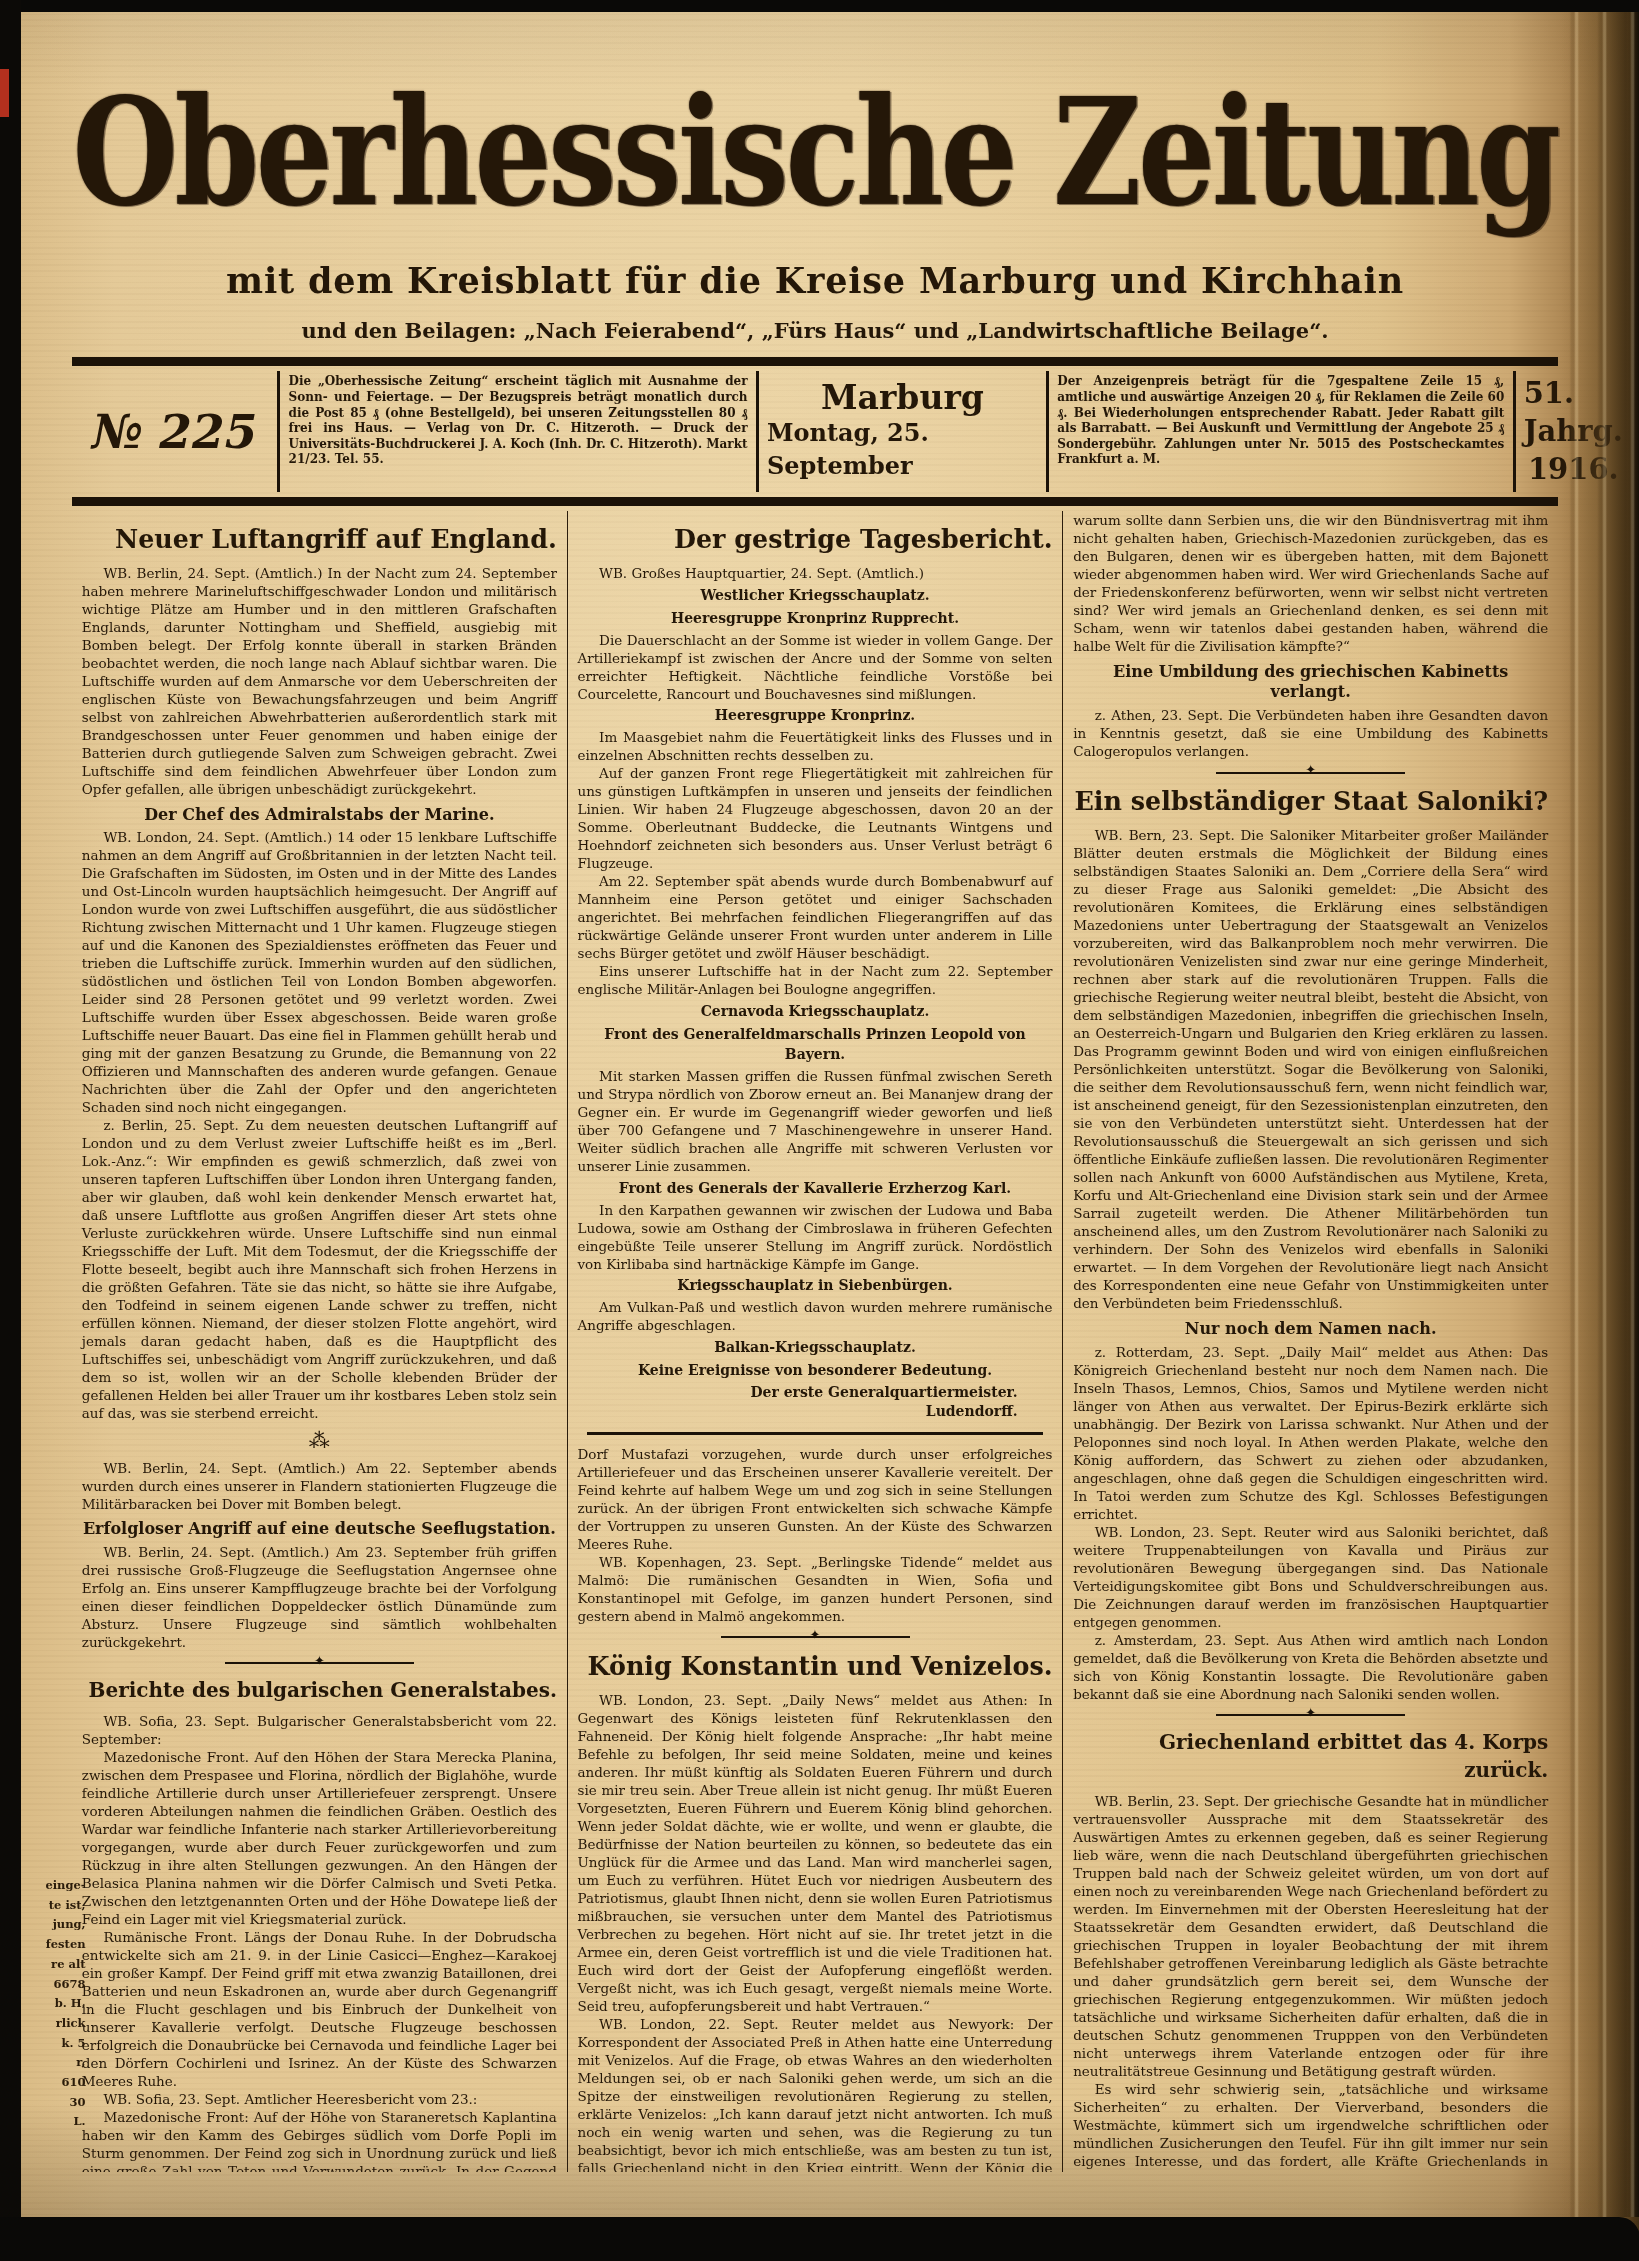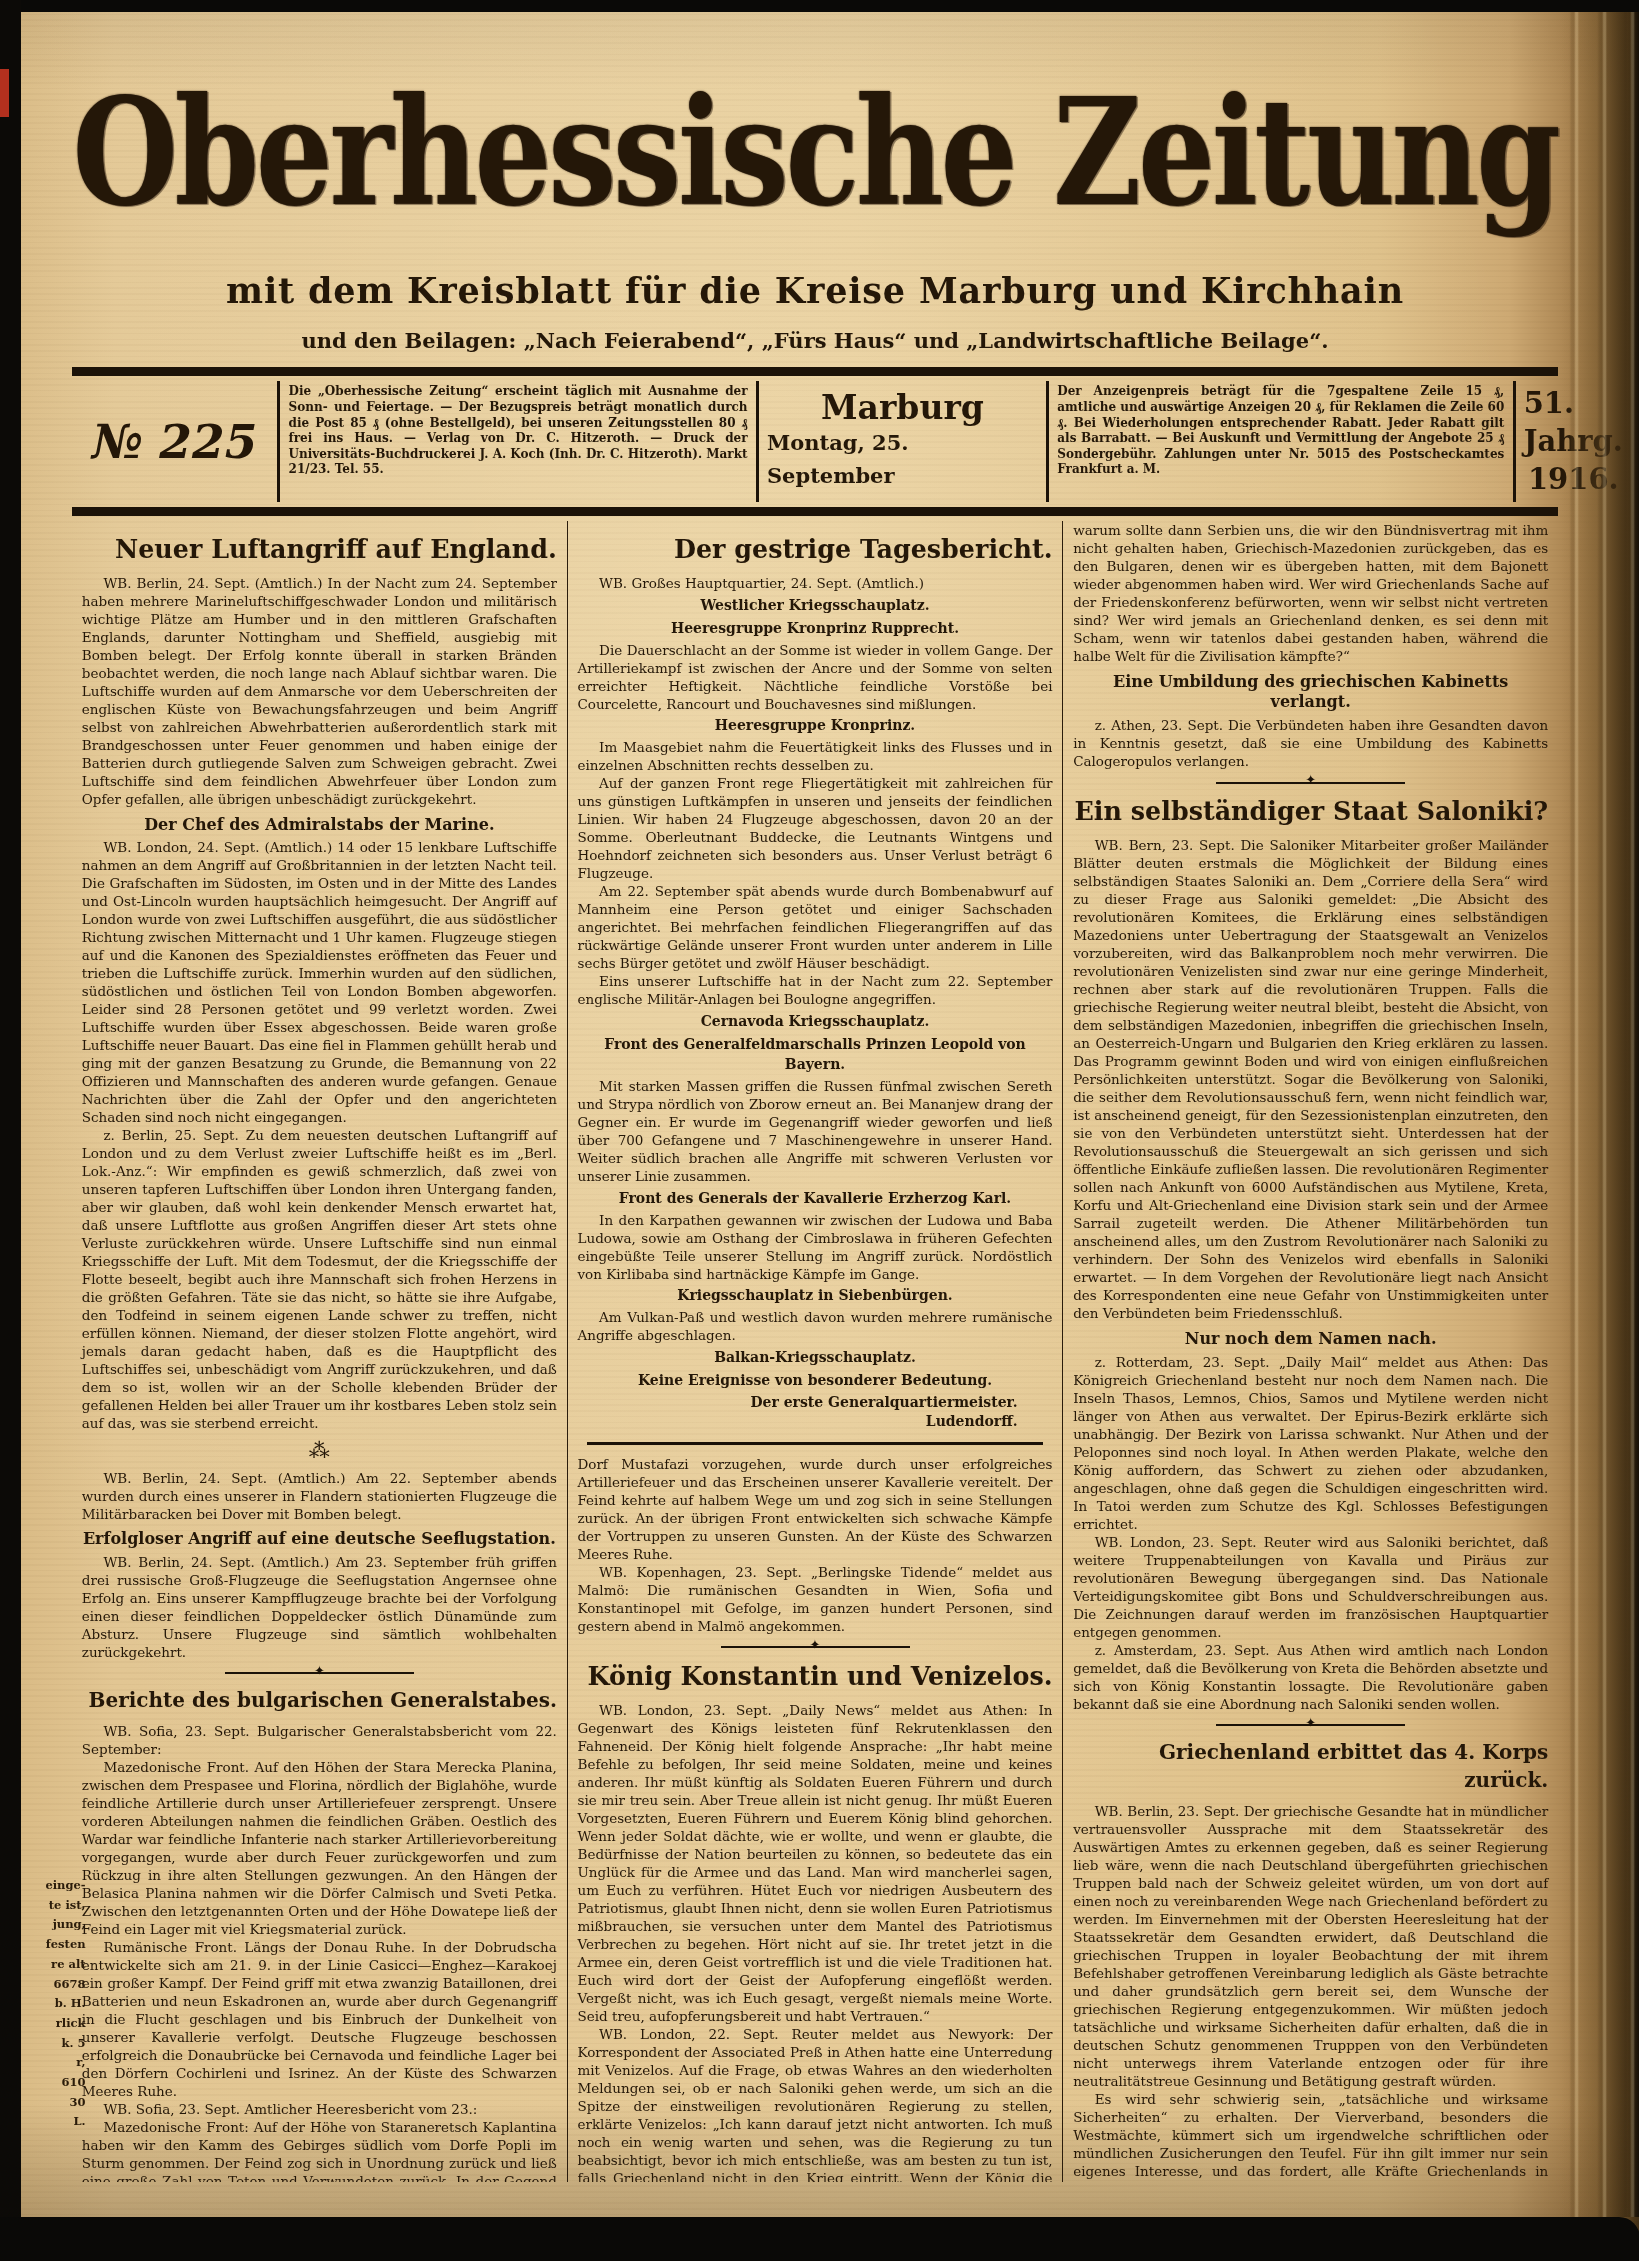--- a/index.html
+++ b/index.html
@@ -19,34 +19,34 @@
   .red-mark{position:absolute;left:0;top:69px;width:9px;height:48px;background:#b3301e;}
   .right-curl{position:absolute;right:0;top:11.5px;width:79px;height:2205px;
     background:
       repeating-linear-gradient(90deg, rgba(90,65,30,.0) 0 8.2px, rgba(90,65,30,.25) 10.7px 13px, rgba(244,226,180,.25) 14.8px 16.4px, rgba(90,65,30,.0) 18px 28px),
       linear-gradient(90deg, rgba(120,90,45,0) 0, rgba(120,90,45,.28) 45%, rgba(50,35,14,.75) 88%, #120d06 100%);}
   
   .content{position:absolute;left:72px;top:11.5px;width:1486px;}
   .masthead{margin-top:21px;text-align:center;font-weight:bold;font-size:121px;line-height:195px;
     letter-spacing:-3.3px;transform:scaleY(1.22);transform-origin:top;
     text-shadow:0 0 1.6px rgba(30,15,5,.85),1.6px 0.8px 0 rgba(35,20,8,.4);white-space:nowrap;}
-  .subtitle1{margin-top:42px;text-align:center;font-weight:bold;font-size:35px;letter-spacing:0.8px;}
+  .subtitle1{margin-top:32px;text-align:center;font-weight:bold;font-size:35px;letter-spacing:0.8px;}
   .subtitle2{margin-top:17px;text-align:center;font-weight:bold;font-size:21px;}
   
   .bar-thick{height:9px;background:#1b1208;margin-top:14.8px;}
   .infobar{display:flex;align-items:stretch;padding:4.9px 0;}
   .infobar .cell{padding:3.3px 8.2px;}
   .cell-no{flex:0 0 189px;display:flex;align-items:center;justify-content:center;
            font-weight:bold;font-style:italic;font-size:47px;}
   .cell-left{flex:0 0 459px;border-left:3.3px solid #1b1208;font-weight:bold;font-size:12px;
              line-height:15.6px;text-align:justify;}
   .cell-city{flex:0 0 271px;border-left:3.3px solid #1b1208;display:flex;flex-direction:column;
              align-items:center;justify-content:center;}
   .city{font-weight:bold;font-size:33px;line-height:36px;}
-  .date{font-weight:bold;font-size:21px;line-height:33px;}
+  .date{font-weight:bold;font-size:24px;line-height:33px;}
   .cell-right{flex:0 0 447px;border-left:3.3px solid #1b1208;font-weight:bold;font-size:12px;
               line-height:15.6px;text-align:justify;}
   .cell-year{flex:1;border-left:3.3px solid #1b1208;display:flex;flex-direction:column;
              align-items:center;justify-content:center;font-weight:bold;font-size:29px;line-height:38px;}
   .bar-thick2{height:9.8px;background:#1b1208;}
   
   .columns{display:flex;margin-top:4.9px;height:1661px;overflow:hidden;}
   .col{flex:1 1 0;padding:0 9.8px;}
   .col + .col{border-left:1.6px solid #2a1c0c;}
   .headline{font-weight:bold;text-align:right;font-size:25.4px;line-height:33px;margin:11.5px 0 8.2px;}

